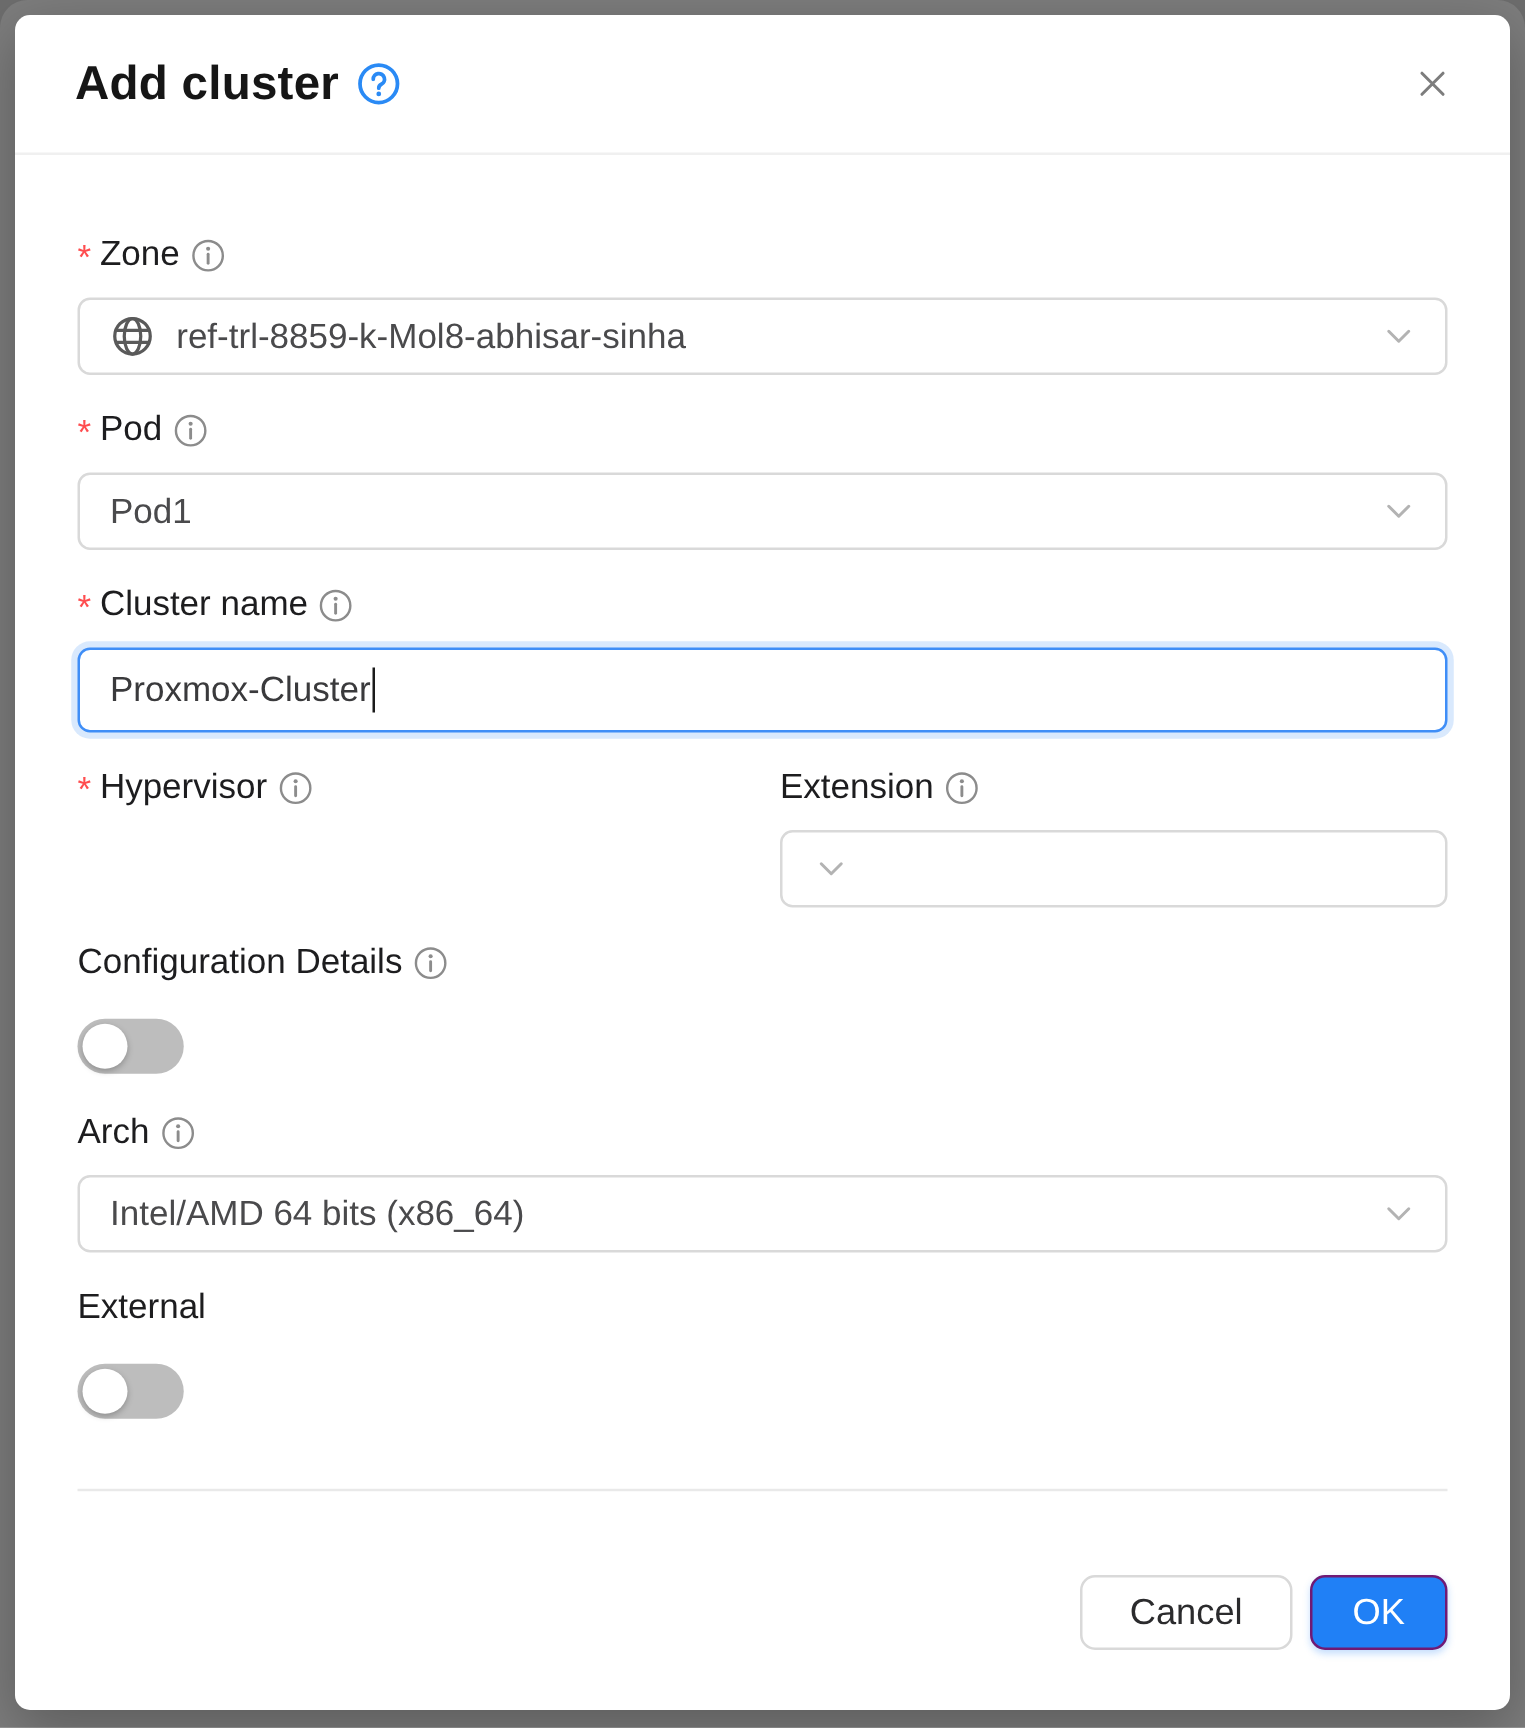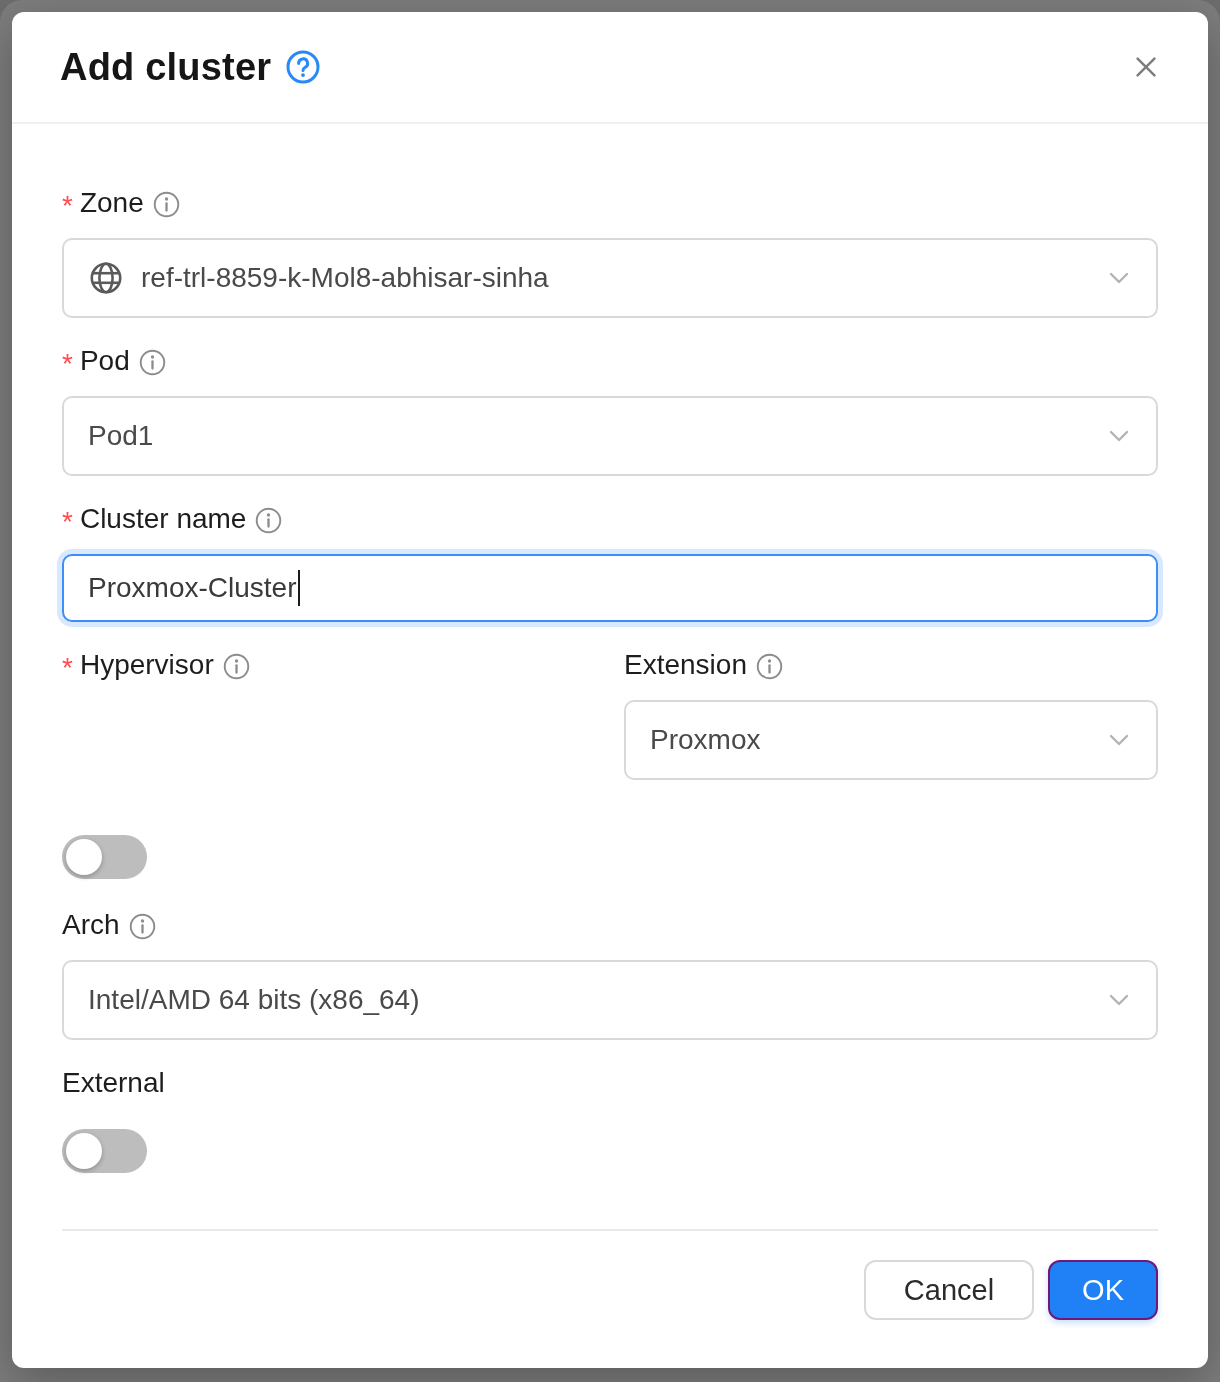--- a/index.html
+++ b/index.html
@@ -63,21 +63,21 @@
   }
   .req {
     color: #ff4d4f;
     font-size: 28px;
     margin-right: 7px;
     position: relative;
     top: 3px;
   }
   .info-icon { width: 27px; height: 27px; margin-left: 9px; display: inline-flex; position: relative; top: 1px; }
   .select-box {
-    height: 80px;
+    height: 62px;
     border: 2px solid #d9d9d9;
     border-radius: 10px;
     background: #fff;
     display: flex;
     align-items: center;
     padding: 0 22px 0 24px;
     cursor: pointer;
   }
   .select-value {
     font-size: 28px;
@@ -283,31 +283,40 @@
           <span>Extension</span>
           <span class="info-icon">
             <svg viewBox="0 0 28 28" width="27" height="27">
               <circle cx="14" cy="14" r="12.2" fill="none" stroke="#8c8c8c" stroke-width="2"></circle>
               <line x1="14" y1="12.8" x2="14" y2="20.3" stroke="#8c8c8c" stroke-width="2.4" stroke-linecap="round"></line>
               <circle cx="14" cy="8.3" r="1.7" fill="#8c8c8c"></circle>
             </svg>
           </span>
         </div>
         <div class="select-box">
-          <span class="select-value">Proxmox</span>
           <span class="chevron-icon">
             <svg viewBox="0 0 30 30" width="30" height="30">
               <path d="M7 11 L15 19 L23 11" fill="none" stroke="#b3b3b3" stroke-width="2.4" stroke-linecap="round" stroke-linejoin="round"></path>
             </svg>
           </span>
         </div>
       </div>
     </div>
 
     <div class="toggle-item">
+      <div class="form-label">
+        <span>Configuration Details</span>
+        <span class="info-icon">
+          <svg viewBox="0 0 28 28" width="27" height="27">
+            <circle cx="14" cy="14" r="12.2" fill="none" stroke="#8c8c8c" stroke-width="2"></circle>
+            <line x1="14" y1="12.8" x2="14" y2="20.3" stroke="#8c8c8c" stroke-width="2.4" stroke-linecap="round"></line>
+            <circle cx="14" cy="8.3" r="1.7" fill="#8c8c8c"></circle>
+          </svg>
+        </span>
+      </div>
       <div class="toggle">
         <span class="knob"></span>
       </div>
     </div>
 
     <div class="form-item item-arch">
       <div class="form-label">
         <span>Arch</span>
         <span class="info-icon">
           <svg viewBox="0 0 28 28" width="27" height="27">

